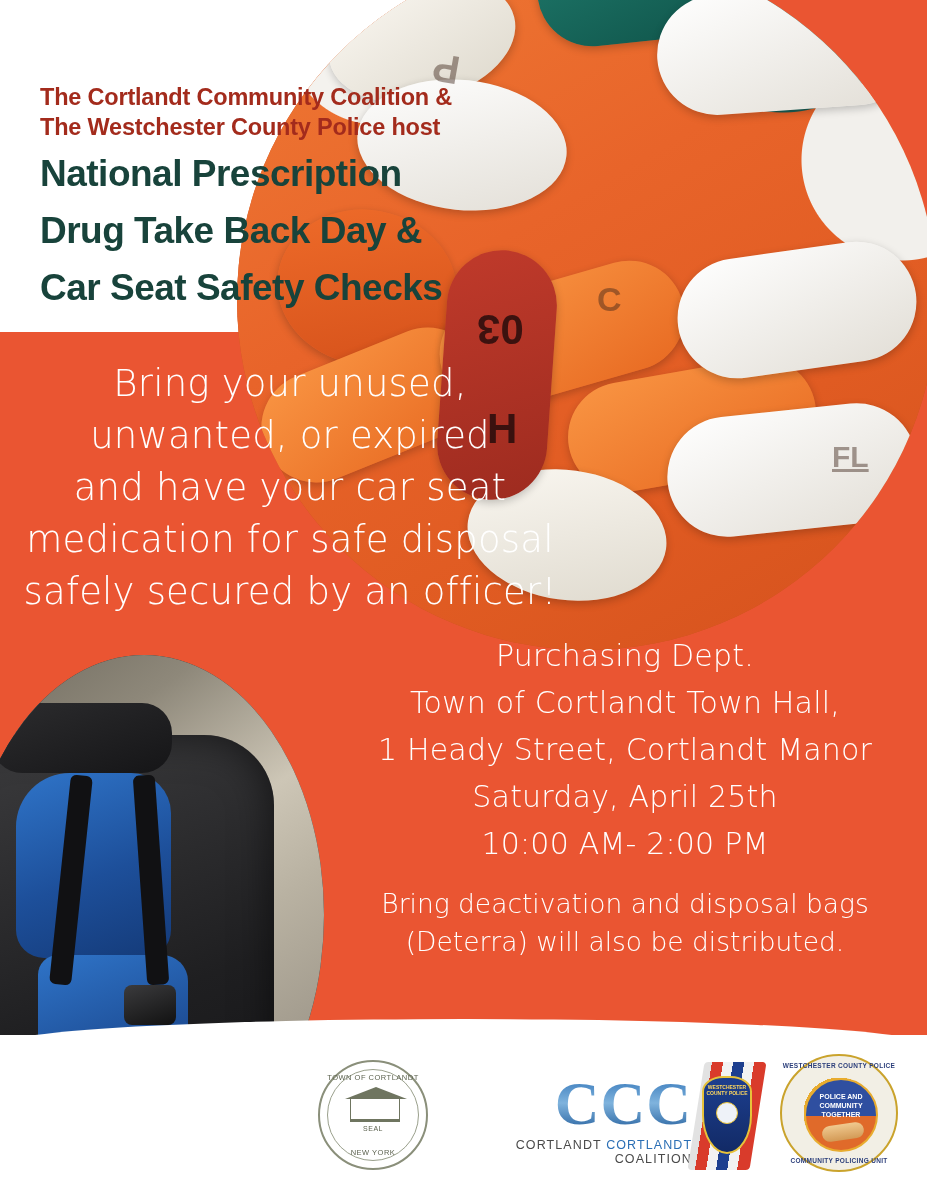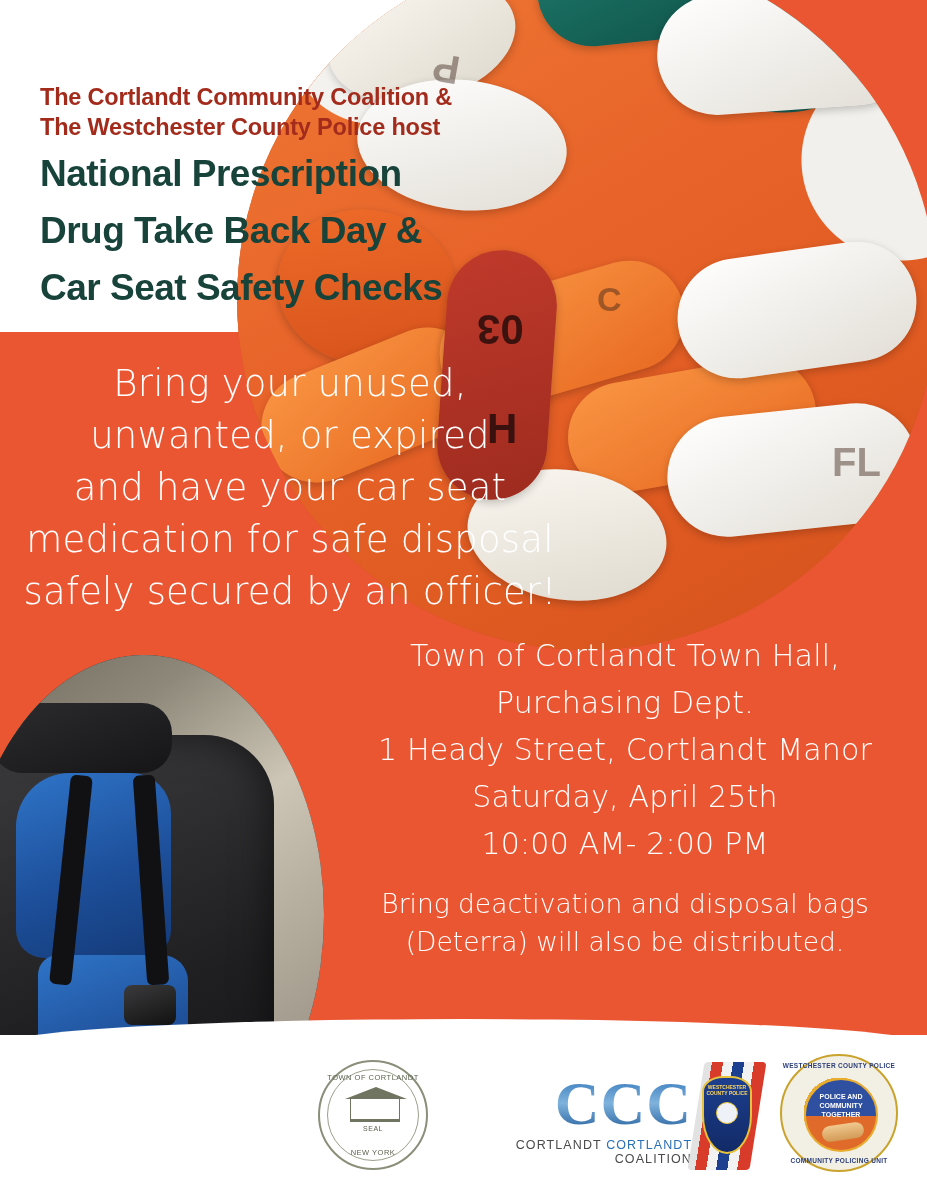--- a/index.html
+++ b/index.html
@@ -395,21 +395,21 @@
     <div class="pill orange cap" style="left:200px;top:330px;width:250px;height:110px;transform:rotate(-16deg);"></div>
     <div class="pill orange cap" style="left:330px;top:420px;width:250px;height:110px;transform:rotate(-10deg);"></div>
     <div class="pill white cap" style="left:440px;top:300px;width:240px;height:120px;transform:rotate(-8deg);"></div>
     <div class="pill white cap" style="left:430px;top:460px;width:250px;height:120px;transform:rotate(-6deg);"></div>
     <div class="pill cream" style="left:230px;top:520px;width:200px;height:130px;transform:rotate(8deg);"></div>
 
     <div class="pill red" style="left:205px;top:300px;width:110px;height:250px;border-radius:55px;transform:rotate(4deg);"></div>
 
     <span class="pill-letter" style="left:196px;top:96px;font-size:40px;transform:rotate(-170deg);">P</span>
     <span class="pill-letter" style="left:360px;top:330px;font-size:34px;">C</span>
-    <span class="pill-letter" style="left:595px;top:490px;font-size:40px;">FL</span>
+    <span class="pill-letter" style="left:595px;top:490px;font-size:30px;text-decoration:underline;">FL</span>
     <span class="pill-letter" style="left:240px;top:355px;font-size:42px;color:rgba(30,10,10,.8);transform:rotate(180deg);">03</span>
     <span class="pill-letter" style="left:250px;top:455px;font-size:42px;color:rgba(30,10,10,.8);">H</span>
   </div>
 
   <div class="header-white"></div>
 
   <div class="header-text">
     <div class="host-line">The Cortlandt Community Coalition &amp;</div>
     <div class="host-line">The Westchester County Police host</div>
     <div class="title-line">National Prescription</div>
@@ -419,22 +419,22 @@
 
   <div class="lead">
     <div>Bring your unused,</div>
     <div>unwanted, or expired</div>
     <div>and have your car seat</div>
     <div>medication for safe disposal</div>
     <div>safely secured by an officer!</div>
   </div>
 
   <div class="details">
+    <div class="line">Purchasing Dept.</div>
     <div class="line">Town of Cortlandt Town Hall,</div>
-    <div class="line">Purchasing Dept.</div>
     <div class="line">1 Heady Street, Cortlandt Manor</div>
     <div class="line">Saturday, April 25th</div>
     <div class="line">10:00 AM- 2:00 PM</div>
     <div class="note">Bring deactivation and disposal bags</div>
     <div class="note" style="margin-top:0">(Deterra) will also be distributed.</div>
   </div>
 
   <div class="seat-photo">
     <div class="interior"></div>
     <div class="shell"></div>

